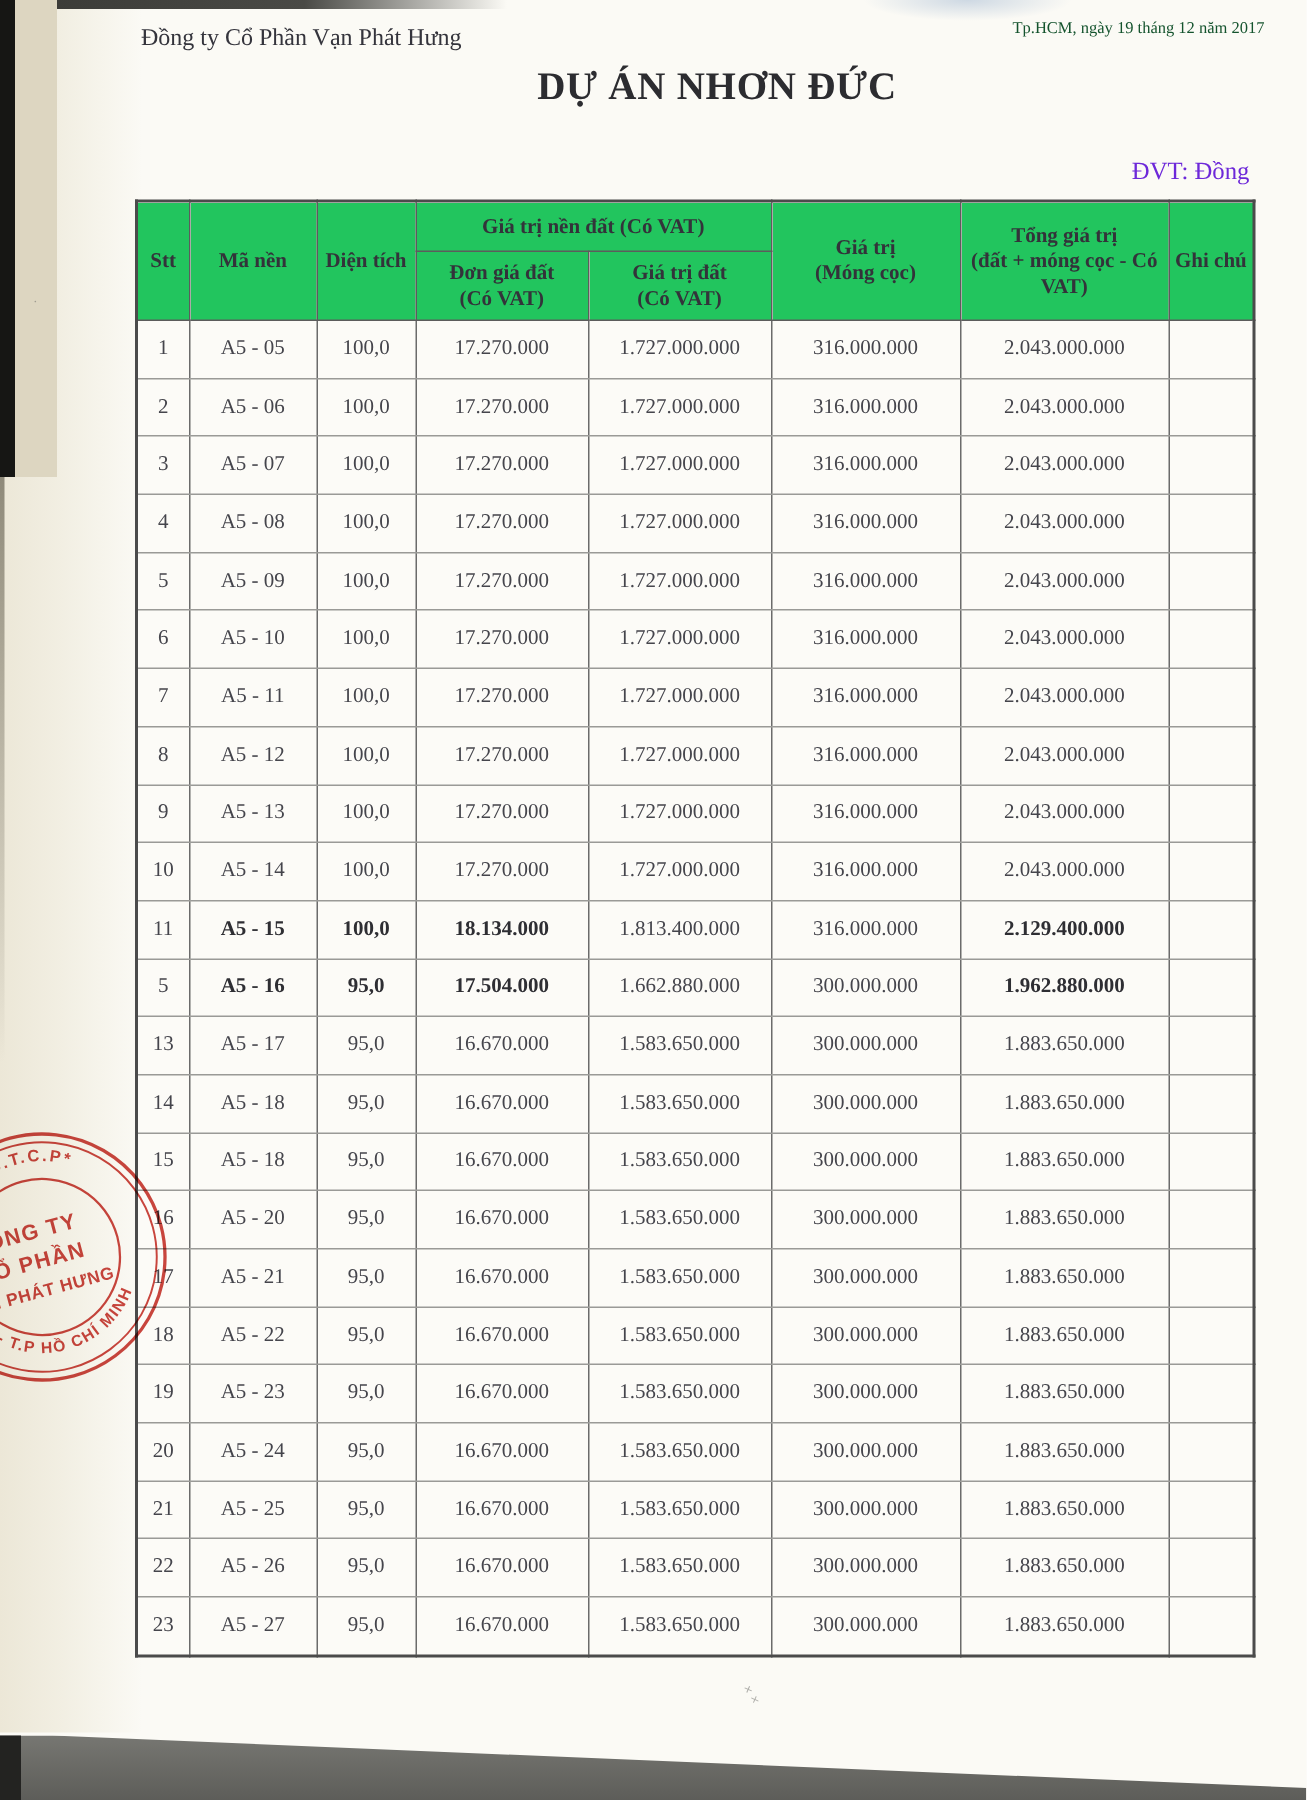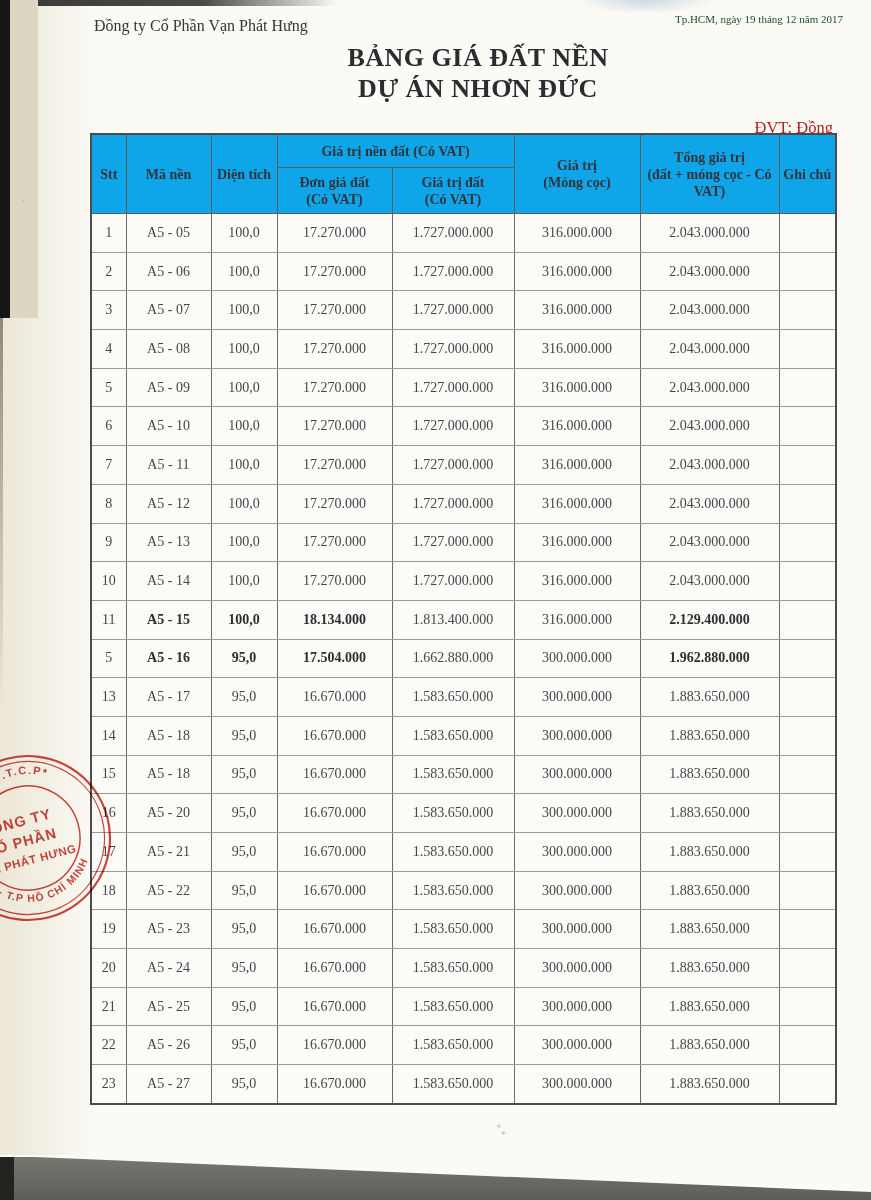--- a/index.html
+++ b/index.html
@@ -26,34 +26,34 @@
   .smudge{color:rgba(110,110,106,.55);font-size:11px;}
   .smudge.m1{left:118px;top:138px;transform:rotate(12deg);}
   .smudge.m2{left:22px;top:196px;transform:rotate(-8deg);font-size:9px;}
   .smudge.m3{left:494px;top:1122px;transform:rotate(24deg);font-size:13px;}
 
   
   .company{left:94px;top:17px;font-size:16px;color:#34343c;}
   .dateline{right:28px;top:13px;font-size:11px;color:#14532d;}
   .title-wrap{left:86px;top:42px;width:784px;text-align:center;
     font-size:26px;font-weight:bold;color:#2c2c30;line-height:31px;letter-spacing:.5px;}
-  .unit-label{right:38px;top:104px;font-size:16.5px;color:#b91c1c;margin-top:14px;}
+  .unit-label{right:38px;top:104px;font-size:16.5px;color:#6d28d9;}
 
   
   table.price{position:absolute;left:90px;top:133px;width:745px;
     border-collapse:collapse;table-layout:fixed;
     font-size:14px;color:#45454c;}
   table.price th,table.price td{
     border-left:1px solid #6b6b6b;border-right:1px solid #6b6b6b;
     border-top:1px solid #9a9a97;border-bottom:1px solid #9a9a97;
     text-align:center;vertical-align:middle;padding:0 2px;
     overflow:hidden;}
   table.price{border:2px solid #4b4b4b;}
   table.price thead th{
-    background:#0ea5e9;font-weight:bold;color:#33333a;
+    background:#22c55e;font-weight:bold;color:#33333a;
     border-color:#5c5c5c;white-space:pre-line;line-height:17px;font-size:14px;}
   tr.h1 th{height:32px;}
   tr.h2 th{height:45px;}
   table.price tbody td{height:37.7px;background:rgba(253,252,249,.6);}
   tr.bold-row td:nth-child(2),
   tr.bold-row td:nth-child(3),
   tr.bold-row td:nth-child(4),
   tr.bold-row td:nth-child(7){font-weight:bold;color:#2e2e33;}
 
   
@@ -70,21 +70,20 @@
 <div class="abs left-thin-line"></div>
 <div class="abs top-dark-band"></div>
 <div class="abs top-blue-smudge"></div>
 <div class="abs smudge m1">~</div>
 <div class="abs smudge m2">·</div>
 <div class="abs smudge m3">⁺₊</div>
 
 <div class="abs company">Đồng ty Cổ Phần Vạn Phát Hưng</div>
 <div class="abs dateline">Tp.HCM, ngày 19 tháng 12 năm 2017</div>
 <div class="abs title-wrap">
-  <div>BẢNG GIÁ ĐẤT NỀN</div>
   <div>DỰ ÁN NHƠN ĐỨC</div>
 </div>
 <div class="abs unit-label">ĐVT: Đồng</div>
 
 <table class="price">
   <colgroup>
     <col style="width:35px">
       <col style="width:85px">
       <col style="width:66px">
     <col style="width:115px">

